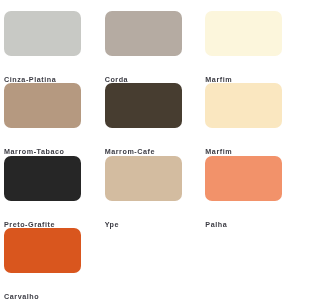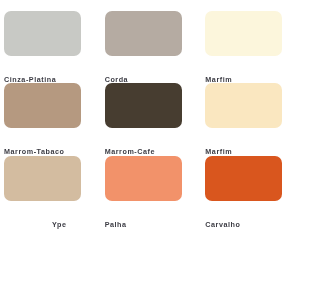--- a/index.html
+++ b/index.html
@@ -76,26 +76,30 @@
   <div class="swatch-cell">
     <div class="chip" style="background-color: rgb(71, 61, 48);"></div>
     <div class="chip-label" style="color: rgb(60, 60, 68);">Marrom-Cafe</div>
   </div>
 
   <div class="swatch-cell">
     <div class="chip" style="background-color: rgb(250, 231, 192);"></div>
     <div class="chip-label" style="color: rgb(60, 60, 68);">Marfim</div>
   </div>
 
+  <div class="swatch-cell">
+    <div class="chip" style="background-color: rgb(38, 38, 38);"></div>
+    <div class="chip-label" style="color: rgb(60, 60, 68);">Preto-Grafite</div>
+  </div>
 
 
 
   <div class="swatch-cell">
     <div class="chip" style="background-color: rgb(211, 188, 160);"></div>
-    <div class="chip-label" style="color: rgb(60, 60, 68); margin-left: 48px;">Ype</div>
+    <div class="chip-label" style="color: rgb(60, 60, 68);">Ype</div>
   </div>
 
   <div class="swatch-cell">
     <div class="chip" style="background-color: rgb(242, 146, 106);"></div>
     <div class="chip-label" style="color: rgb(60, 60, 68);">Palha</div>
   </div>
 
   <div class="swatch-cell">
     <div class="chip" style="background-color: rgb(217, 86, 30);"></div>
     <div class="chip-label" style="color: rgb(60, 60, 68);">Carvalho</div>

